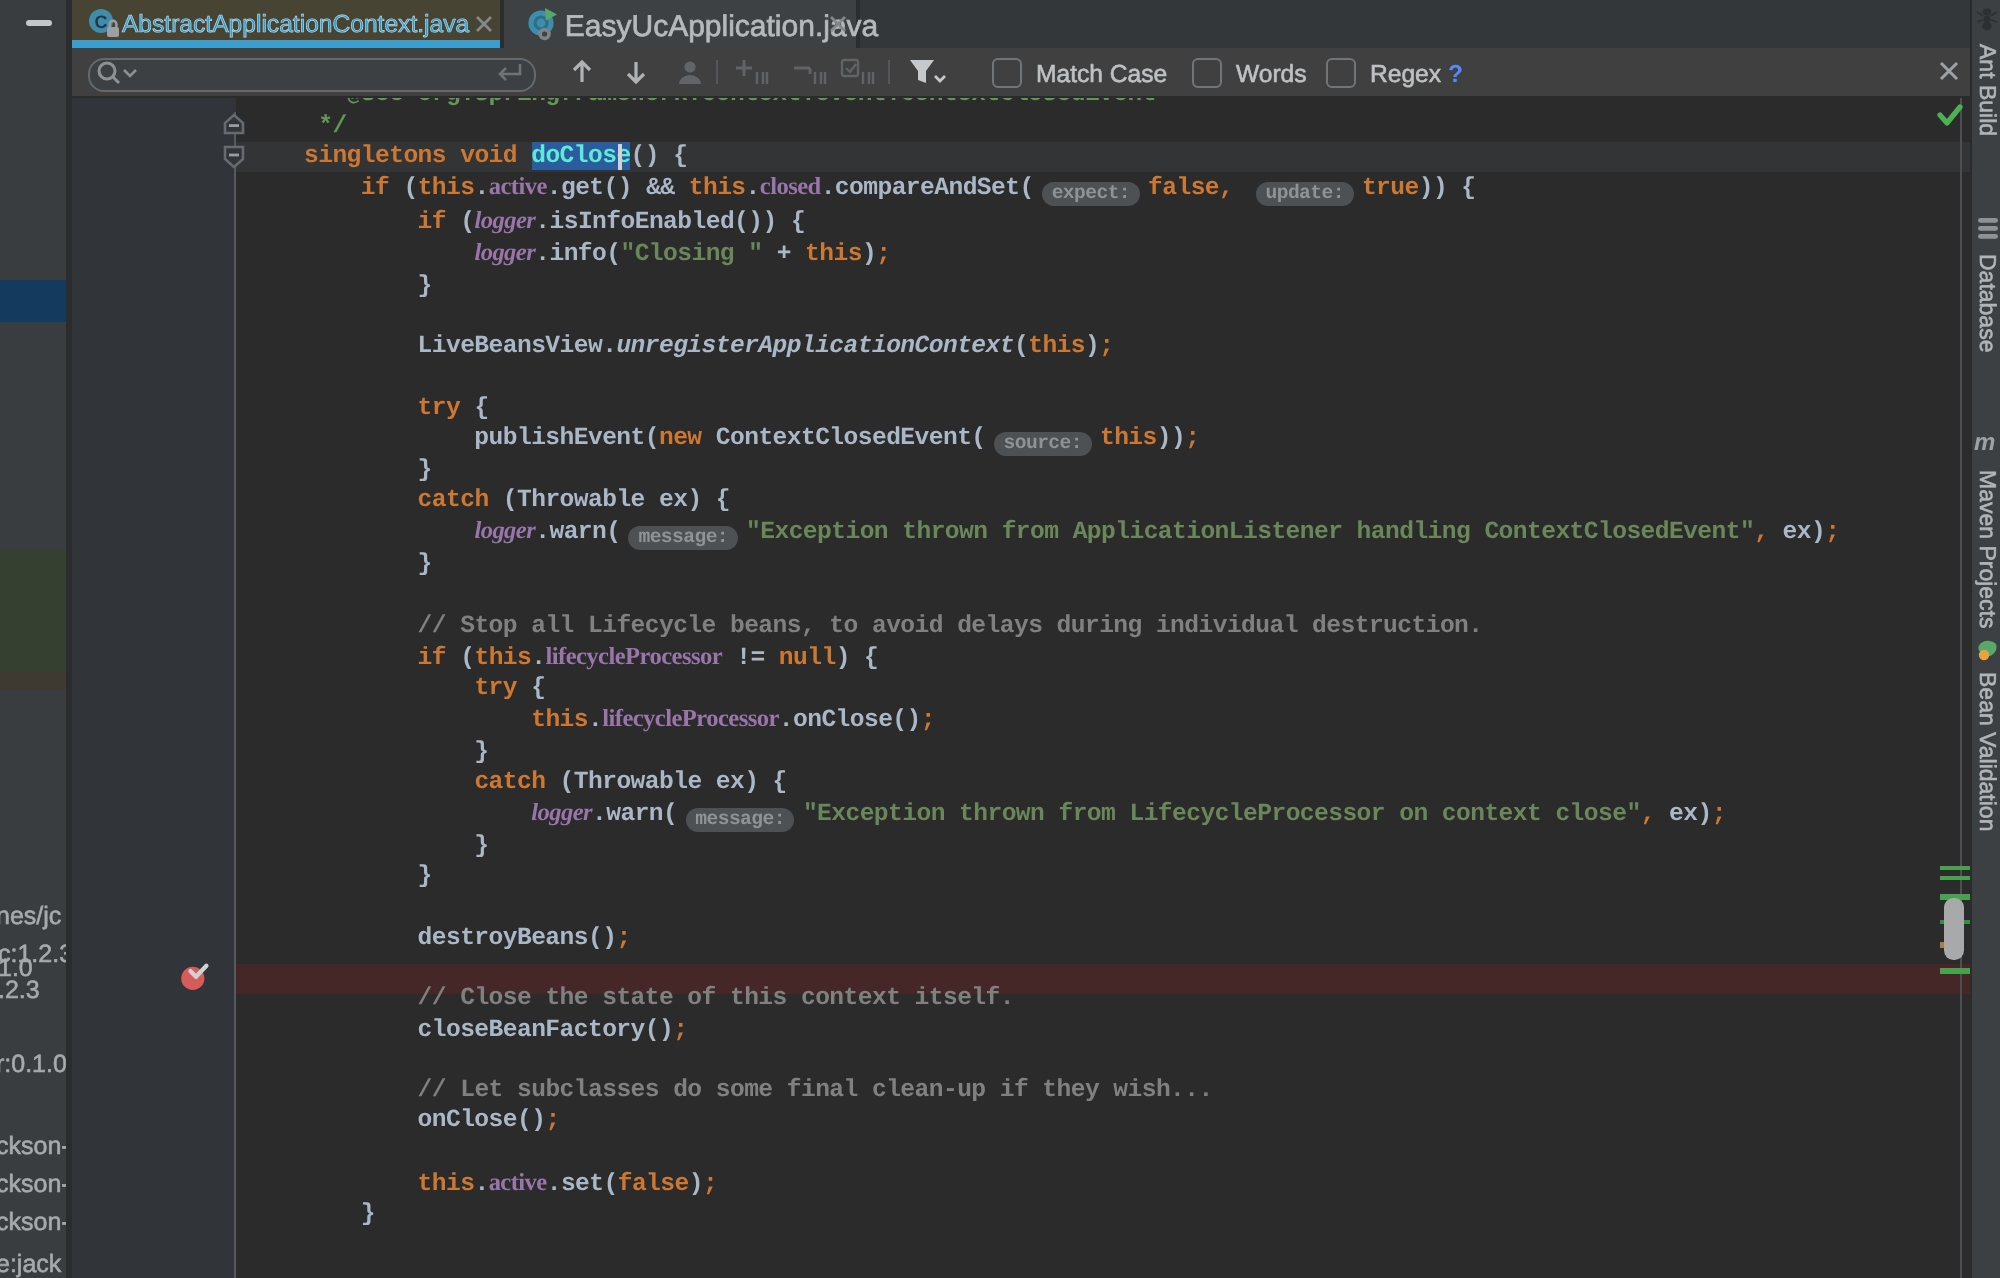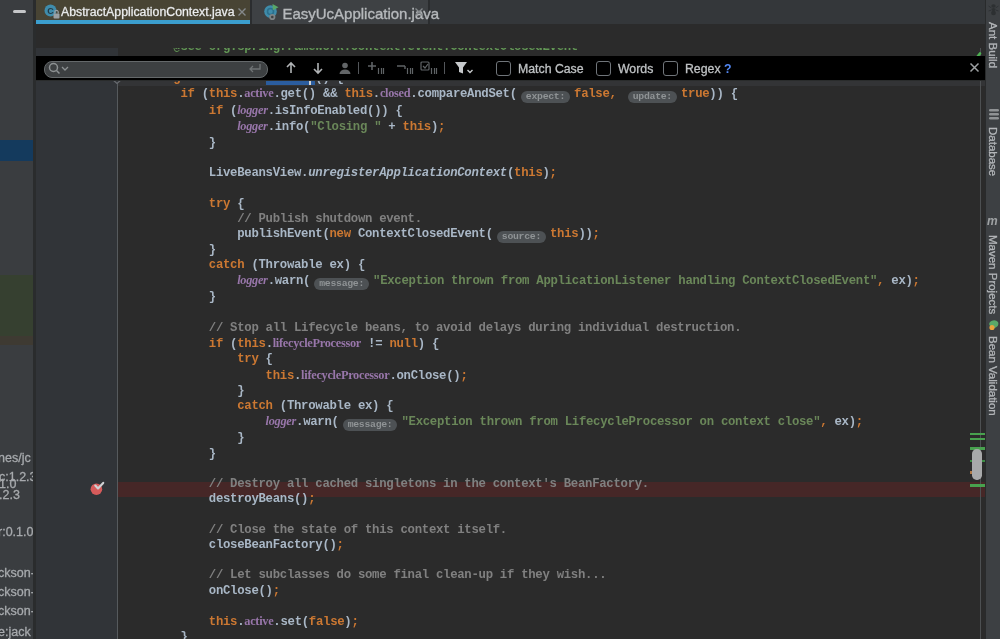--- a/index.html
+++ b/index.html
@@ -34,38 +34,36 @@
 <span class="j">     */</span>
     <span class="k">singletons void </span><span class="sel">doClose</span>() {
         <span class="k">if </span>(<span class="k">this</span>.<span class="f">active</span>.get() &amp;&amp; <span class="k">this</span>.<span class="f">closed</span>.compareAndSet(<span class="h">expect:</span><span class="k">false</span><span class="k">,</span> <span class="h">update:</span><span class="k">true</span>)) {
             <span class="k">if </span>(<span class="f i">logger</span>.isInfoEnabled()) {
                 <span class="f i">logger</span>.info(<span class="s">"Closing "</span> + <span class="k">this</span>)<span class="k">;</span>
             }
 
             LiveBeansView.<span class="i">unregisterApplicationContext</span>(<span class="k">this</span>)<span class="k">;</span>
 
             <span class="k">try </span>{
-                <span class="c">// Publish shutdown event.</span>
                 publishEvent(<span class="k">new </span>ContextClosedEvent(<span class="h">source:</span><span class="k">this</span>))<span class="k">;</span>
             }
             <span class="k">catch </span>(Throwable ex) {
                 <span class="f i">logger</span>.warn(<span class="h">message:</span><span class="s">"Exception thrown from ApplicationListener handling ContextClosedEvent"</span><span class="k">,</span> ex)<span class="k">;</span>
             }
 
             <span class="c">// Stop all Lifecycle beans, to avoid delays during individual destruction.</span>
             <span class="k">if </span>(<span class="k">this</span>.<span class="f">lifecycleProcessor</span> != <span class="k">null</span>) {
                 <span class="k">try </span>{
                     <span class="k">this</span>.<span class="f">lifecycleProcessor</span>.onClose()<span class="k">;</span>
                 }
                 <span class="k">catch </span>(Throwable ex) {
                     <span class="f i">logger</span>.warn(<span class="h">message:</span><span class="s">"Exception thrown from LifecycleProcessor on context close"</span><span class="k">,</span> ex)<span class="k">;</span>
                 }
             }
 
-            <span class="c">// Destroy all cached singletons in the context's BeanFactory.</span>
             destroyBeans()<span class="k">;</span>
 
             <span class="c">// Close the state of this context itself.</span>
             closeBeanFactory()<span class="k">;</span>
 
             <span class="c">// Let subclasses do some final clean-up if they wish...</span>
             onClose()<span class="k">;</span>
 
             <span class="k">this</span>.<span class="f">active</span>.set(<span class="k">false</span>)<span class="k">;</span>
         }</pre>
@@ -105,39 +103,39 @@
   <div class="a" style="left:217.1px;top:0;width:1.5px;height:24px;background:#2b2d2f;"></div>
   <div class="a" style="left:218.6px;top:0;width:176.5px;height:24px;background:#3e4144;"></div>
   <div class="a" style="left:395.1px;top:0;width:1.5px;height:24px;background:#2b2d2f;"></div>
 
   <svg class="a" style="left:11px;top:4px;" width="17" height="17" viewBox="0 0 17 17">
     <circle cx="6.5" cy="6.5" r="6" fill="#3f8cab"></circle>
     <text x="6.5" y="9.8" font-size="9" font-family="Liberation Sans" fill="#233a45" text-anchor="middle" font-weight="bold">C</text>
     <rect x="9.5" y="9.5" width="6" height="5" rx="1" fill="#9aa0a4"></rect>
     <path d="M10.8 9.5 v-1.4 a1.7 1.7 0 0 1 3.4 0 v1.4" fill="none" stroke="#9aa0a4" stroke-width="1.2"></path>
   </svg>
-  <div class="a" style="left:27.6px;top:5px;font-size:12.3px;color:#ffffff;-webkit-text-stroke:0.35px #ced1d3;">AbstractApplicationContext.java</div>
+  <div class="a" style="left:27.6px;top:5px;font-size:12.3px;color:#0ea5e9;-webkit-text-stroke:0.35px #ced1d3;">AbstractApplicationContext.java</div>
   <svg class="a" style="left:204px;top:7px;" width="10" height="10" viewBox="0 0 10 10">
     <path d="M1.5 1.5 L8.5 8.5 M8.5 1.5 L1.5 8.5" stroke="#84888b" stroke-width="1.4"></path>
   </svg>
 
   <svg class="a" style="left:230px;top:3px;" width="18" height="18" viewBox="0 0 18 18">
     <circle cx="7.5" cy="8.5" r="6.3" fill="#3f8cab"></circle>
     <circle cx="7.5" cy="8.5" r="3" fill="none" stroke="#2b6f8d" stroke-width="1.6"></circle>
     <path d="M9.5 1 L15.5 4.2 L9.9 7.2 Z" fill="#59a869"></path>
     <circle cx="9.3" cy="14" r="3.1" fill="#7e8386"></circle>
     <circle cx="9.3" cy="14" r="1.3" fill="#3e4144"></circle>
   </svg>
   <div class="a" style="left:249px;top:5px;font-size:15px;color:#b6b9bc;-webkit-text-stroke:0.35px #b6b9bc;">EasyUcApplication.java</div>
   <svg class="a" style="left:380.5px;top:7px;" width="10" height="10" viewBox="0 0 10 10">
     <path d="M1.5 1.5 L8.5 8.5 M8.5 1.5 L1.5 8.5" stroke="#84888b" stroke-width="1.4"></path>
   </svg>
 </div>
 
-<div class="a" id="findbar" style="left:33.4px;top:24px;width:951.6px;height:23.6px;background:#000000;border-bottom:1px solid #2a2c2c;margin-top:32px;">
+<div class="a" id="findbar" style="left:33.4px;top:24px;width:951.6px;height:23.6px;background:#404040;border-bottom:1px solid #2a2c2c;">
 
   <div class="a" style="left:10.6px;top:4.5px;width:222px;height:15.5px;border:1px solid #65696b;border-radius:8px;background:#3d4042;"></div>
   <svg class="a" style="left:15px;top:6px;" width="22" height="13" viewBox="0 0 22 13">
     <circle cx="5.5" cy="5.5" r="4" fill="none" stroke="#8d9193" stroke-width="1.5"></circle>
     <line x1="8.5" y1="8.5" x2="11.5" y2="11.5" stroke="#8d9193" stroke-width="1.5"></line>
     <path d="M14 5 L17 8 L20 5" fill="none" stroke="#8d9193" stroke-width="1.3"></path>
   </svg>
   <svg class="a" style="left:215px;top:6.5px;" width="14" height="11" viewBox="0 0 14 11">
     <path d="M12 1 V6 H2 M5 3 L2 6 L5 9" fill="none" stroke="#6f7375" stroke-width="1.3"></path>
   </svg>

